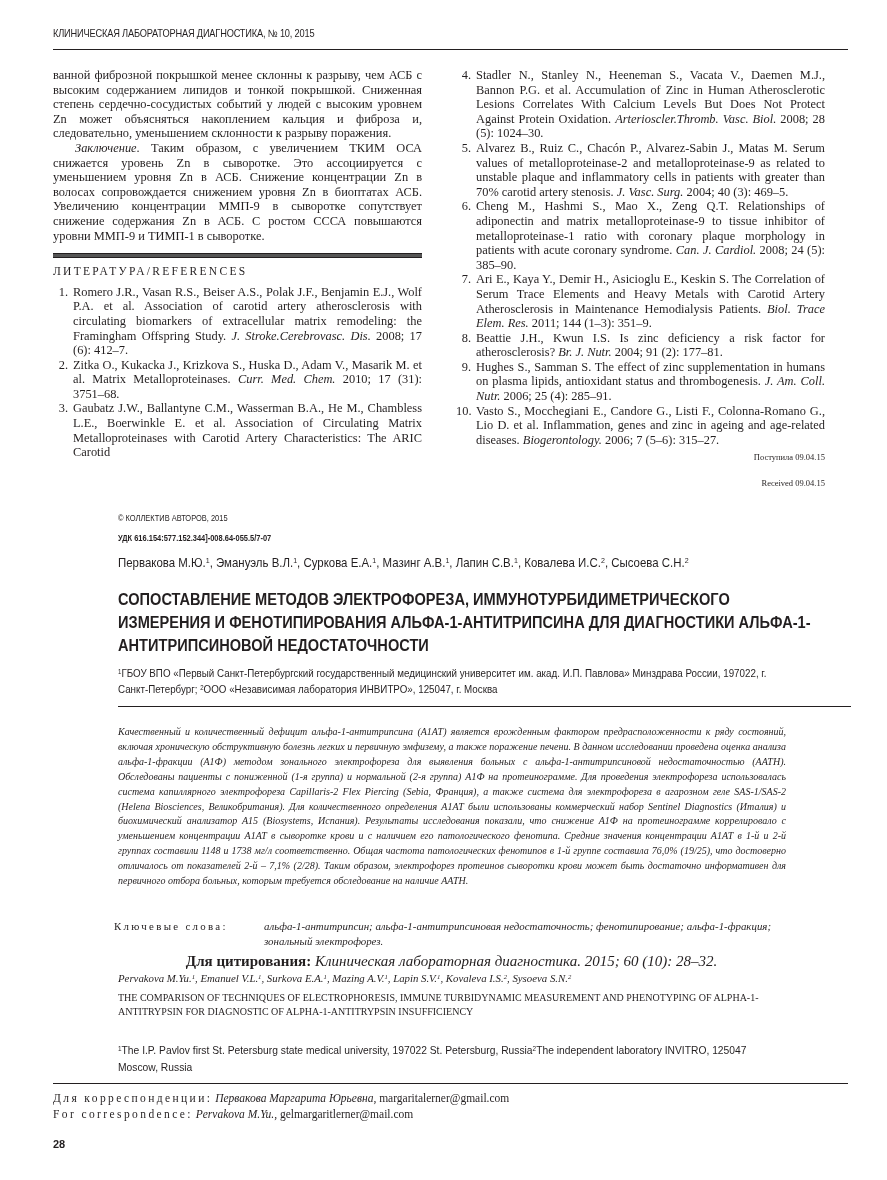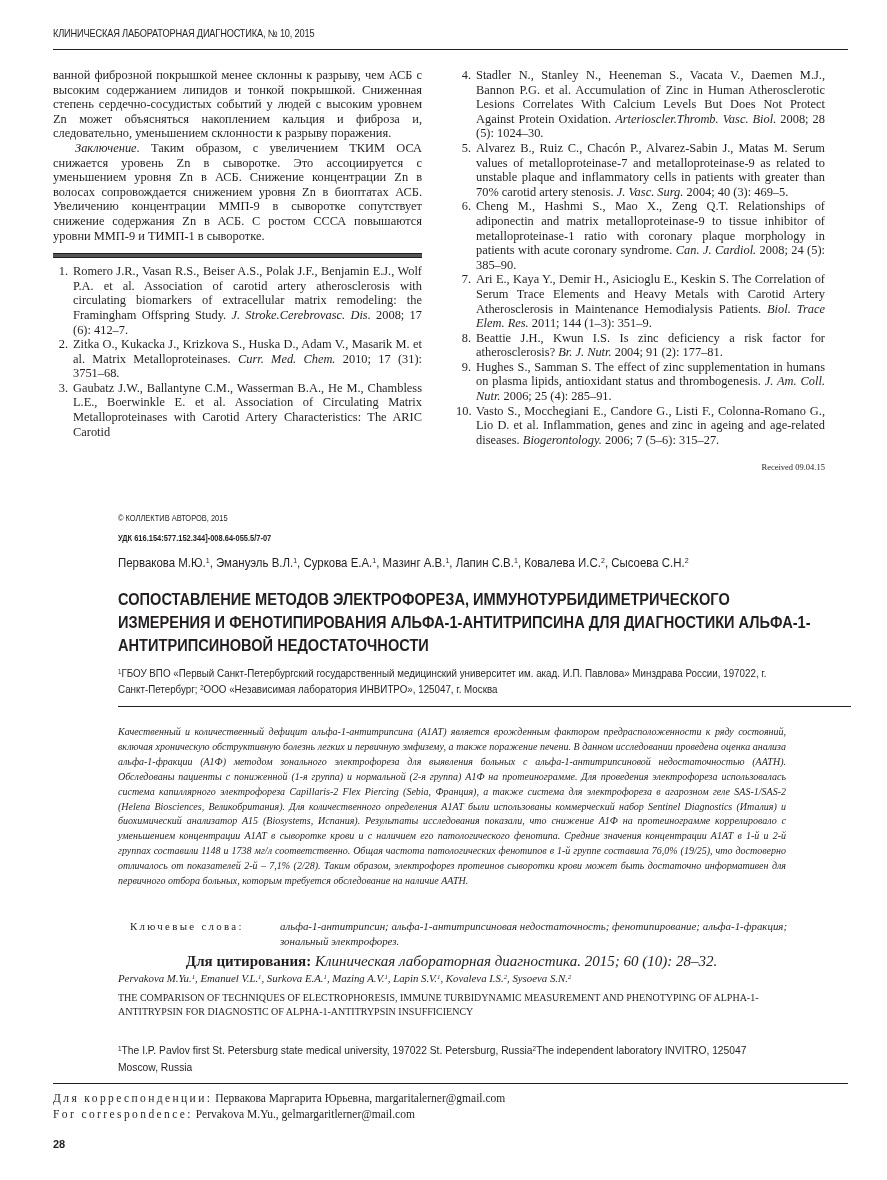--- a/index.html
+++ b/index.html
@@ -25,66 +25,68 @@
   .received { text-align: right; font-size: 8.5px; line-height: 12px; margin-top: 4px; }
 
   .copyright { position: absolute; left: 118px; top: 513px; font-size: 8.3px; transform: scaleX(0.9); transform-origin: left top; }
   .udk { position: absolute; left: 118px; top: 533px; font-size: 8.3px; font-weight: bold; transform: scaleX(0.9); transform-origin: left top; }
   .authors { position: absolute; left: 118px; top: 555px; font-size: 13px; transform: scaleX(0.88); transform-origin: left top; white-space: nowrap; }
   .title-ru { position: absolute; left: 118px; top: 588px; width: 800px; font-size: 16.8px; line-height: 23px; font-weight: bold; transform: scaleX(0.87); transform-origin: left top; }
   .affil-ru { position: absolute; left: 118px; top: 665px; width: 760px; font-size: 11px; line-height: 16px; transform: scaleX(0.89); transform-origin: left top; }
   .mid-rule { position: absolute; left: 118px; top: 706px; width: 733px; height: 1px; background: #231f20; }
 
   .abstract { position: absolute; left: 118px; top: 725px; width: 668px; font-size: 10px; line-height: 14.9px; font-style: italic; text-align: justify; }
-  .keywords { position: absolute; left: 130px; top: 919px; width: 668px; font-size: 10.9px; line-height: 14.9px; }
+  .keywords { position: absolute; left: 114px; top: 919px; width: 668px; font-size: 10.9px; line-height: 14.9px; }
   .kw-label { letter-spacing: 2.3px; float: left; margin-right: 4px; }
   .kw-text { font-style: italic; display: block; padding-left: 150px; }
   .citation { position: absolute; left: 118px; top: 954px; width: 667px; text-align: center; font-size: 15px; line-height: 14px; }
   .citation b { font-weight: bold; }
   .citation i { font-style: italic; }
   .authors-en { position: absolute; left: 118px; top: 972px; font-size: 10.8px; font-style: italic; }
   .title-en { position: absolute; left: 118px; top: 991px; width: 680px; font-size: 10px; line-height: 13.5px; }
   .affil-en { position: absolute; left: 118px; top: 1042px; width: 720px; font-size: 11.3px; line-height: 17px; transform: scaleX(0.91); transform-origin: left top; }
   .low-rule { position: absolute; left: 53px; top: 1083px; width: 795px; height: 1px; background: #231f20; }
 
   .corr { position: absolute; left: 53px; font-size: 11.5px; line-height: 14px; white-space: nowrap; }
   .corr1 { top: 1091px; }
   .corr2 { top: 1107px; text-align: center; }
   .corr .lab { letter-spacing: 2.4px; }
-  .corr .name { }
+  .corr .name { font-style: italic; }
   .page-num { position: absolute; left: 53px; top: 1138px; font-size: 11px; font-weight: bold; }
   sup { font-size: 0.62em; line-height: 0; vertical-align: 0.5em; }
 </style>
 </head>
 <body>
 
 <div class="running-head sans">КЛИНИЧЕСКАЯ ЛАБОРАТОРНАЯ ДИАГНОСТИКА, № 10, 2015</div>
 <div class="head-rule"></div>
 
 <div class="col col-left serif">
   <p>ванной фиброзной покрышкой менее склонны к разрыву, чем АСБ с высоким содержанием липидов и тонкой покрышкой. Сниженная степень сердечно-сосудистых событий у людей с высоким уровнем Zn может объясняться накоплением кальция и фиброза и, следовательно, уменьшением склонности к разрыву поражения.</p>
   <p class="indent"><i>Заключение</i><span>. Таким образом, с увеличением ТКИМ ОСА снижается уровень Zn в сыворотке. Это ассоциируется с уменьшением уровня Zn в АСБ. Снижение концентрации Zn в волосах сопровождается снижением уровня Zn в биоптатах АСБ. Увеличению концентрации ММП-9 в сыворотке сопутствует снижение содержания Zn в АСБ. С ростом СССА повышаются уровни ММП-9 и ТИМП-1 в сыворотке.</span></p>
   <div class="double-rule"></div>
+  <div class="refs-title">ЛИТЕРАТУРА/REFERENCES</div>
   <ol class="refs">
     <li><span class="num">1.</span><span>Romero J.R., Vasan R.S., Beiser A.S., Polak J.F., Benjamin E.J., Wolf P.A. et al. Association of carotid artery atherosclerosis with circulating biomarkers of extracellular matrix remodeling: the Framingham Offspring Study. </span><i>J. Stroke.Cerebrovasc. Dis.</i><span> 2008; 17 (6): 412–7.</span></li>
     <li><span class="num">2.</span><span>Zitka O., Kukacka J., Krizkova S., Huska D., Adam V., Masarik M. et al. Matrix Metalloproteinases. </span><i>Curr. Med. Chem.</i><span> 2010; 17 (31): 3751–68.</span></li>
     <li><span class="num">3.</span><span>Gaubatz J.W., Ballantyne C.M., Wasserman B.A., He M., Chambless L.E., Boerwinkle E. et al. Association of Circulating Matrix Metalloproteinases with Carotid Artery Characteristics: The ARIC Carotid</span></li>
   </ol>
 </div>
 
 <div class="col col-right serif">
   <ol class="refs">
     <li><span class="num">4.</span><span>Stadler N., Stanley N., Heeneman S., Vacata V., Daemen M.J., Bannon P.G. et al. Accumulation of Zinc in Human Atherosclerotic Lesions Correlates With Calcium Levels But Does Not Protect Against Protein Oxidation. </span><i>Arterioscler.Thromb. Vasc. Biol.</i><span> 2008; 28 (5): 1024–30.</span></li>
-    <li><span class="num">5.</span><span>Alvarez B., Ruiz C., Chacón P., Alvarez-Sabin J., Matas M. Serum values of metalloproteinase-7 and metalloproteinase-9 as related to unstable plaque and inflammatory cells in patients with greater than 70% carotid artery stenosis. </span><i>J. Vasc. Surg.</i><span> 2004; 40 (3): 469–5.</span></li>
+    <li><span class="num">5.</span><span>Alvarez B., Ruiz C., Chacón P., Alvarez-Sabin J., Matas M. Serum values of metalloproteinase-2 and metalloproteinase-9 as related to unstable plaque and inflammatory cells in patients with greater than 70% carotid artery stenosis. </span><i>J. Vasc. Surg.</i><span> 2004; 40 (3): 469–5.</span></li>
     <li><span class="num">6.</span><span>Cheng M., Hashmi S., Mao X., Zeng Q.T. Relationships of adiponectin and matrix metalloproteinase-9 to tissue inhibitor of metalloproteinase-1 ratio with coronary plaque morphology in patients with acute coronary syndrome. </span><i>Can. J. Cardiol.</i><span> 2008; 24 (5): 385–90.</span></li>
     <li><span class="num">7.</span><span>Ari E., Kaya Y., Demir H., Asicioglu E., Keskin S. The Correlation of Serum Trace Elements and Heavy Metals with Carotid Artery Atherosclerosis in Maintenance Hemodialysis Patients. </span><i>Biol. Trace Elem. Res.</i><span> 2011; 144 (1–3): 351–9.</span></li>
     <li><span class="num">8.</span><span>Beattie J.H., Kwun I.S. Is zinc deficiency a risk factor for atherosclerosis? </span><i>Br. J. Nutr.</i><span> 2004; 91 (2): 177–81.</span></li>
     <li><span class="num">9.</span><span>Hughes S., Samman S. The effect of zinc supplementation in humans on plasma lipids, antioxidant status and thrombogenesis. </span><i>J. Am. Coll. Nutr.</i><span> 2006; 25 (4): 285–91.</span></li>
     <li><span class="num">10.</span><span>Vasto S., Mocchegiani E., Candore G., Listi F., Colonna-Romano G., Lio D. et al. Inflammation, genes and zinc in ageing and age-related diseases. </span><i>Biogerontology.</i><span> 2006; 7 (5–6): 315–27.</span></li>
   </ol>
+  <div class="received">Поступила 09.04.15</div>
   <div class="received" style="margin-top:14px">Received 09.04.15</div>
 </div>
 
 <div class="copyright sans">© КОЛЛЕКТИВ АВТОРОВ, 2015</div>
 <div class="udk sans">УДК 616.154:577.152.344]-008.64-055.5/7-07</div>
 <div class="authors sans" id="authors-ru"><span>Первакова М.Ю.</span><sup>1</sup>, <span>Эмануэль В.Л.</span><sup>1</sup>, <span>Суркова Е.А.</span><sup>1</sup>, <span>Мазинг А.В.</span><sup>1</sup>, <span>Лапин С.В.</span><sup>1</sup>, <span>Ковалева И.С.</span><sup>2</sup>, <span>Сысоева С.Н.</span><sup>2</sup></div>
 <div class="title-ru sans">СОПОСТАВЛЕНИЕ МЕТОДОВ ЭЛЕКТРОФОРЕЗА, ИММУНОТУРБИДИМЕТРИЧЕСКОГО ИЗМЕРЕНИЯ И ФЕНОТИПИРОВАНИЯ АЛЬФА-1-АНТИТРИПСИНА ДЛЯ ДИАГНОСТИКИ АЛЬФА-1-АНТИТРИПСИНОВОЙ НЕДОСТАТОЧНОСТИ</div>
 <div class="affil-ru sans"><sup>1</sup><span>ГБОУ ВПО «Первый Санкт-Петербургский государственный медицинский университет им. акад. И.П. Павлова» Минздрава России, 197022, г. Санкт-Петербург; </span><sup>2</sup><span>ООО «Независимая лаборатория ИНВИТРО», 125047, г. Москва</span></div>
 <div class="mid-rule"></div>
 

